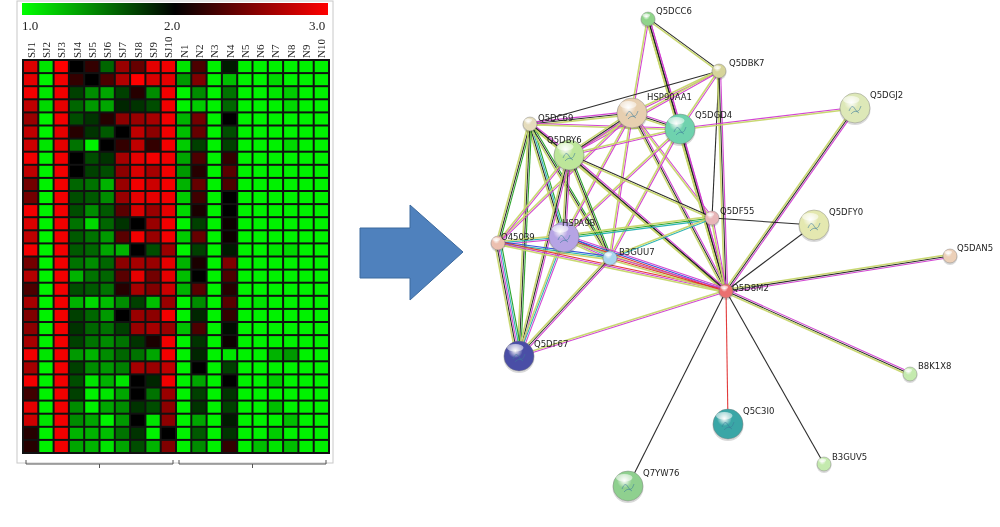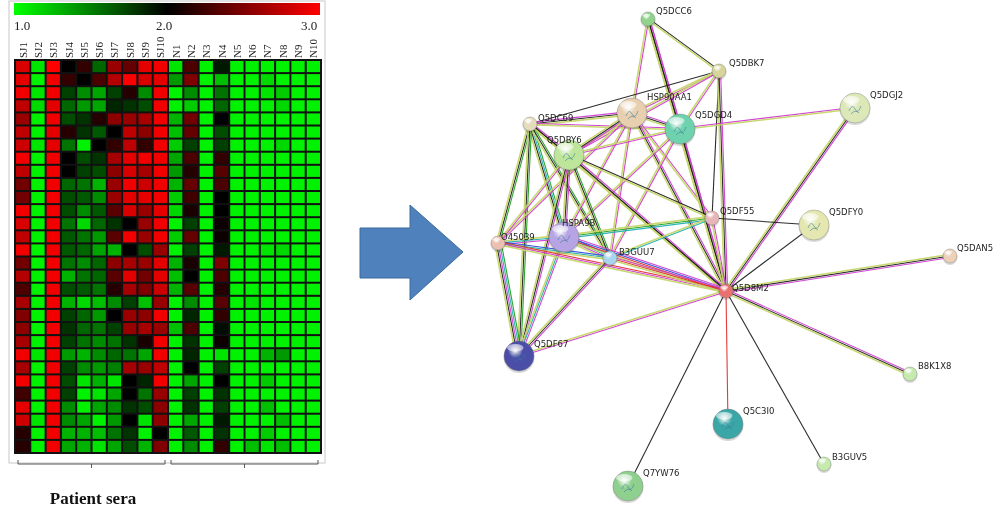--- a/index.html
+++ b/index.html
@@ -1,17 +1,17 @@
 <!DOCTYPE html>
 <html><head>
 <meta charset="utf-8">
 <style>
   html,body{margin:0;padding:0;background:#ffffff;}
   body{width:1000px;height:527px;position:relative;overflow:hidden;font-family:"DejaVu Sans",sans-serif;}
-  #heat-panel{position:absolute;left:8px;top:0;width:330px;height:489px;padding-left:10px;}
+  #heat-panel{position:absolute;left:16px;top:0;width:330px;height:489px;padding-left:10px;}
   #heat-svg{position:absolute;left:0;top:0;}
   .col-label{font-family:"Liberation Serif",serif;font-size:11px;fill:#222;}
   .scale-label{font-family:"Liberation Serif",serif;font-size:13px;fill:#222;}
   .group-label{position:absolute;font-family:"Liberation Serif",serif;font-weight:bold;font-size:17px;color:#111;text-align:center;line-height:22px;}
   #arrow-svg{position:absolute;left:355px;top:200px;}
   #net-svg{position:absolute;left:470px;top:0;}
   .node-label{font-family:"DejaVu Sans",sans-serif;font-size:8.5px;fill:#222;}
 </style>
 </head>
 <body>
@@ -653,21 +653,20 @@
         <rect x="252.80" y="440.90" width="13.30" height="11.10" fill="rgb(0,229,0)"></rect>
         <rect x="268.10" y="440.90" width="13.30" height="11.10" fill="rgb(0,191,0)"></rect>
         <rect x="283.40" y="440.90" width="13.30" height="11.10" fill="rgb(0,242,0)"></rect>
         <rect x="298.70" y="440.90" width="13.30" height="11.10" fill="rgb(0,242,0)"></rect>
       </g>
     <g id="brackets">
         <path d="M10,460 L10,464 L157,464 L157,460 M83.5,464 L83.5,468" fill="none" stroke="#555" stroke-width="1"></path>
         <path d="M163,460 L163,464 L310,464 L310,460 M236.5,464 L236.5,468" fill="none" stroke="#555" stroke-width="1"></path>
       </g>
   </svg>
-  <div class="group-label" style="left:20px;top:488px;width:130px;">Patient sera</div>
 </div>
 
 <svg id="arrow-svg" width="115" height="105">
   <polygon id="arrow-poly" points="5,28 55,28 55,5 108,52 55,100 55,78 5,78" fill="#4f81bd" stroke="#3d6a9e" stroke-width="1"></polygon>
 </svg>
 
 <svg id="net-svg" width="530" height="527">
   <defs id="net-defs">
       <radialGradient id="ng0" cx="38%" cy="32%" r="70%">
         <stop offset="0%" stop-color="#ffffff" stop-opacity="0.95"></stop>

